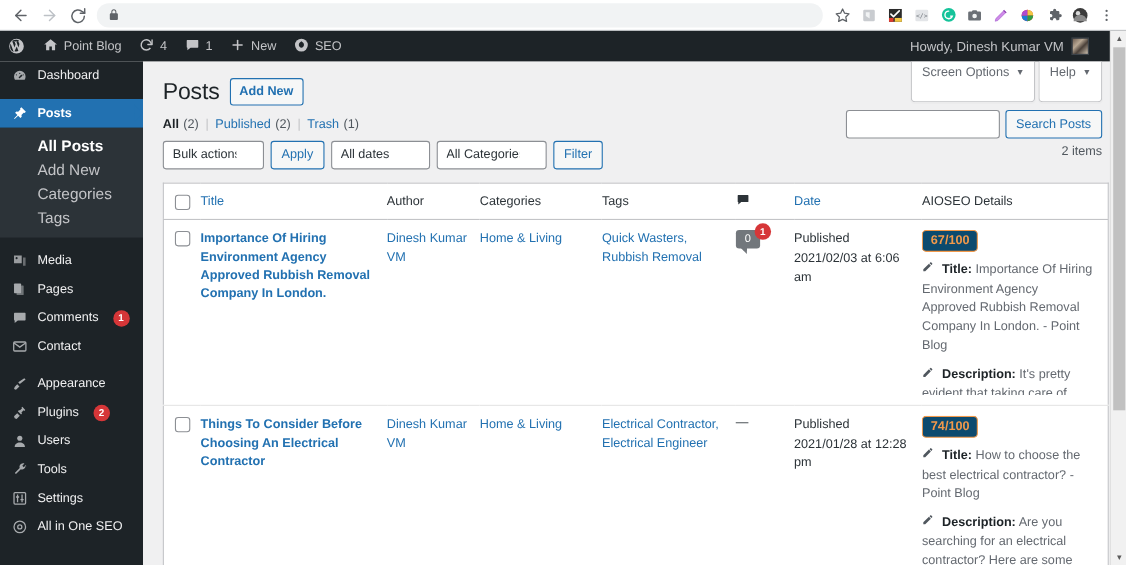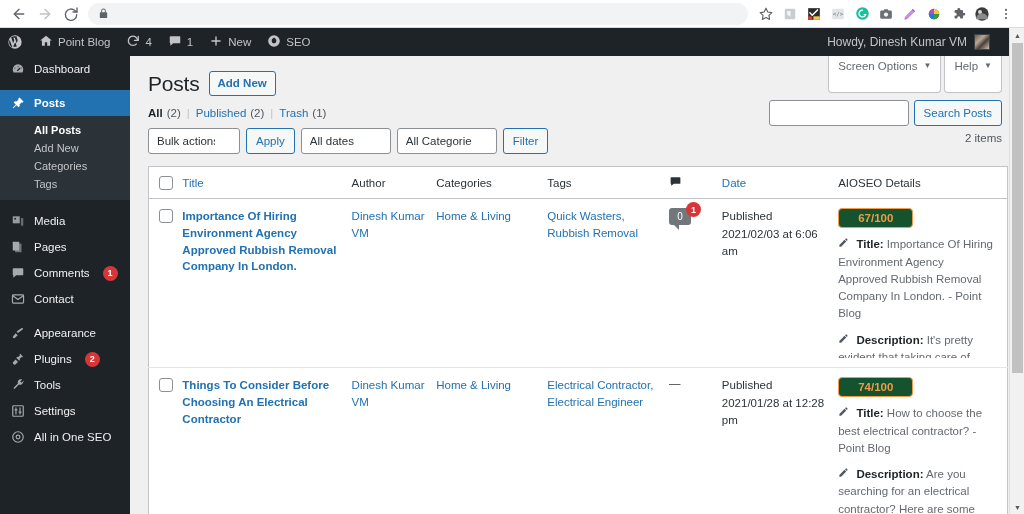--- a/index.html
+++ b/index.html
@@ -104,21 +104,21 @@
   .menu-item.current::after {
     content: ""; position: absolute; right: -8px; top: 50%;
     transform: translateY(-50%);
     border: 8px solid transparent;
     border-left-color: #2271b1;
     width: 0; height: 0;
   }
   .submenu { background: #2c3338; padding: 5px 0 7px; }
   .sub-item {
     display: block; padding: 3px 9px 3px 34px;
-    font-size: 11px; color: #c3c4c7;
+    font-size: 14px; color: #c3c4c7;
   }
   .sub-item.current { color: #fff; font-weight: bold; }
   .menu-sep { height: 8px; }
   .badge {
     display: inline-flex; align-items: center; justify-content: center;
     min-width: 15px; height: 15px; padding: 0 4px;
     border-radius: 8px; background: #d63638; color: #fff;
     font-size: 9px; font-weight: bold; margin-left: 5px;
   }
 
@@ -276,21 +276,21 @@
   .seo-wrap {
     max-height: 150px;
     overflow: hidden;
     position: relative;
     padding-right: 6px;
   }
   .seo-score {
     display: inline-block;
     border: 1px solid #f2994a; border-radius: 4px;
     color: #f2994a; font-weight: bold; font-size: 11.5px;
-    padding: 3px 19px; background: #14532d;
+    padding: 3px 7px; background: #0c4a6e;
     margin-bottom: 8px;
   }
   .seo-line { margin-bottom: 9px; line-height: 1.5; color: #646970; font-size: 11.5px; }
   .seo-line .pencil { margin-right: 4px; color: #50575e; }
   .seo-line b { color: #1d2327; }
 
   
   .page-scroll {
     position: absolute; top: 28px; right: 0;
     width: 15px; height: 486px;
@@ -561,20 +561,29 @@
     <div class="menu-item">
       <span class="mi-ico">
         <svg width="14" height="14" viewBox="0 0 24 24" fill="currentColor">
             <path d="M16 3l-1.5 1.5 1 1-3.5 3.5-1-1L9 10l5 5 1.5-2-1-1 3.5-3.5 1 1L20.5 8zM8 13l-5 5 1 3 3 1 5-5z"></path>
           </svg>
       </span>
       <span>Plugins</span>
       <span class="badge">2</span>
     </div>
 
+    <div class="menu-item">
+      <span class="mi-ico">
+        <svg width="14" height="14" viewBox="0 0 24 24" fill="currentColor">
+            <circle cx="12" cy="7.5" r="4"></circle>
+            <path d="M4 21c0-4.4 3.6-7 8-7s8 2.6 8 7z"></path>
+          </svg>
+      </span>
+      <span>Users</span>
+    </div>
 
     <div class="menu-item">
       <span class="mi-ico">
         <svg width="14" height="14" viewBox="0 0 24 24" fill="currentColor">
             <path d="M21 6a5.5 5.5 0 0 1-7.4 5.2L6 18.8 4.2 17l7.6-7.6A5.5 5.5 0 0 1 17 2c.8 0 1.5.2 2.2.5l-3.3 3.3 2.3 2.3 3.3-3.3c.3.7.5 1.4.5 2.2z"></path>
           </svg>
       </span>
       <span>Tools</span>
     </div>
 

